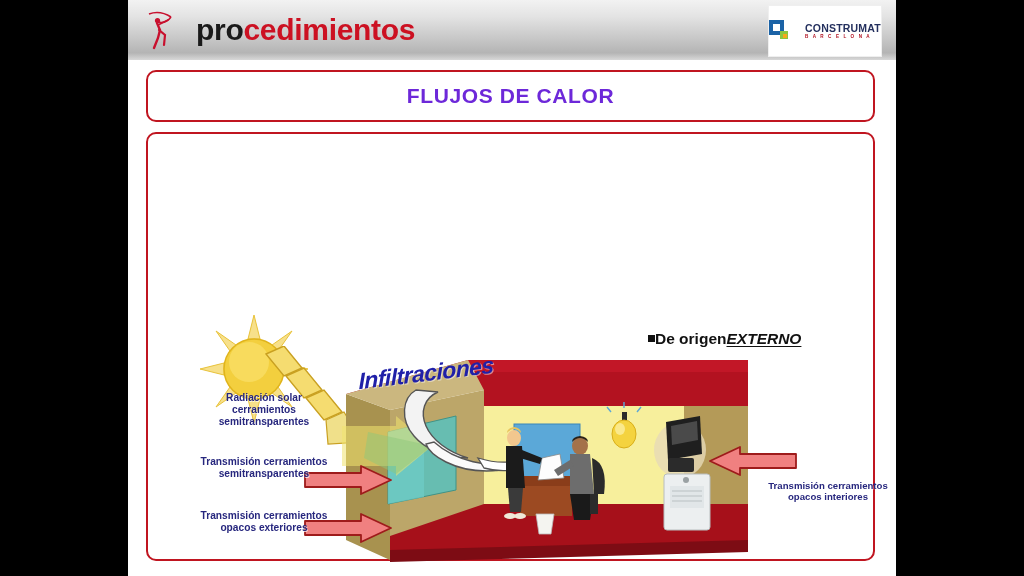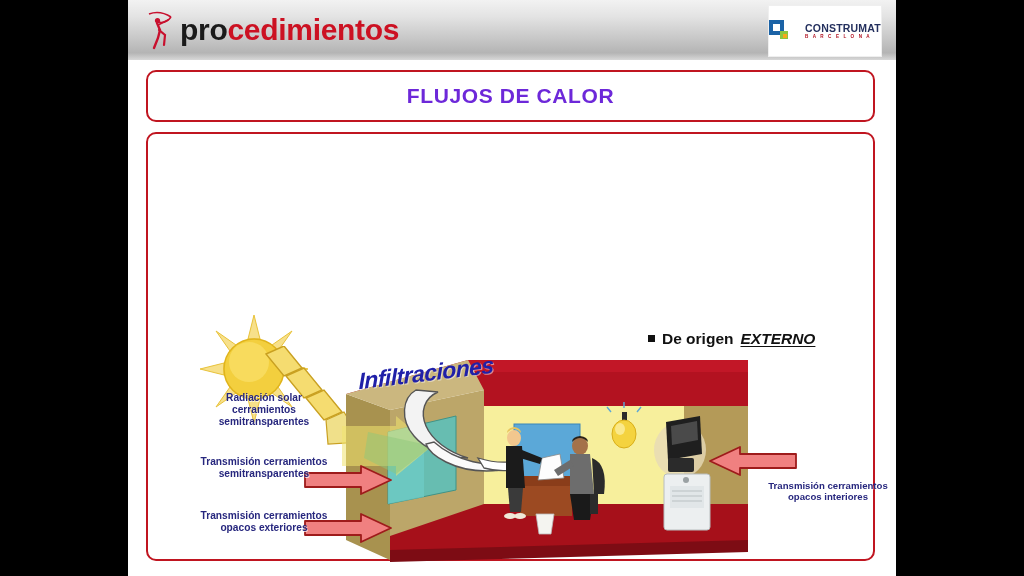--- a/index.html
+++ b/index.html
@@ -10,21 +10,21 @@
   .bar{position:absolute;background:#000;left:0;width:1024px;}
   .bar.left{left:0;top:0;width:128px;height:576px;}
   .bar.right{left:896px;top:0;width:128px;height:576px;}
 
   
   #slide{position:absolute;left:128px;top:0;width:768px;height:576px;background:#ffffff;}
 
   
   #header{position:absolute;left:0;top:0;width:768px;height:60px;
      background:linear-gradient(to bottom,#f2f2f2 0%,#e3e3e3 28%,#c9c9c9 62%,#b4b4b4 88%,#d8d8d8 100%);}
-  #logo-wrap{position:absolute;left:18px;top:8px;display:flex;align-items:center;}
+  #logo-wrap{position:absolute;left:18px;top:8px;display:flex;align-items:center;gap:16px;}
   #logo-mark{position:relative;width:30px;height:44px;}
   #logo-mark svg{position:absolute;left:0;top:0;}
   #logo-text{font-size:30px;font-weight:bold;letter-spacing:-.3px;margin-left:4px;
      font-family:"Liberation Sans",sans-serif;}
   #logo-text .k{color:#1a1a1a;}
   #logo-text .r{color:#cc1122;}
 
   #construmat{position:absolute;right:14px;top:5px;width:112px;height:50px;background:#ffffff;
      border:1px solid #efefef;display:flex;align-items:center;justify-content:center;}
   #cm-inner{display:flex;align-items:center;gap:14px;justify-content:space-between;}
@@ -35,21 +35,21 @@
 
   
   .redbox{position:absolute;border:2.5px solid #c01520;border-radius:10px;background:#fff;}
   #title-box{left:18px;top:70px;width:725px;height:48px;}
   #title-text{position:absolute;left:0;top:0;width:100%;height:100%;
      display:flex;align-items:center;justify-content:center;
      font-size:21px;font-weight:bold;color:#6d28d9;letter-spacing:.6px;}
   #body-box{left:18px;top:132px;width:725px;height:425px;}
 
   
-  #bullet{position:absolute;left:500px;top:196px;display:flex;align-items:baseline;gap:7px;
+  #bullet{position:absolute;left:500px;top:196px;display:flex;align-items:baseline;
      font-size:15.5px;font-weight:bold;color:#111;}
   #bullet .sq{width:7px;height:7px;background:#111;display:inline-block;position:relative;top:-2px;}
   #bullet .u{text-decoration:underline;text-underline-offset:2px;font-style:italic;}
 
   
   .lbl{position:absolute;color:#27277e;font-weight:bold;text-align:center;
      line-height:1.18;text-shadow:0.6px 0.6px 0 rgba(255,255,255,.75);}
   #lbl-rad{left:52px;top:258px;width:128px;font-size:10.2px;}
   #lbl-tsemi{left:52px;top:322px;width:128px;font-size:10.2px;}
   #lbl-topac{left:52px;top:376px;width:128px;font-size:10.2px;}

